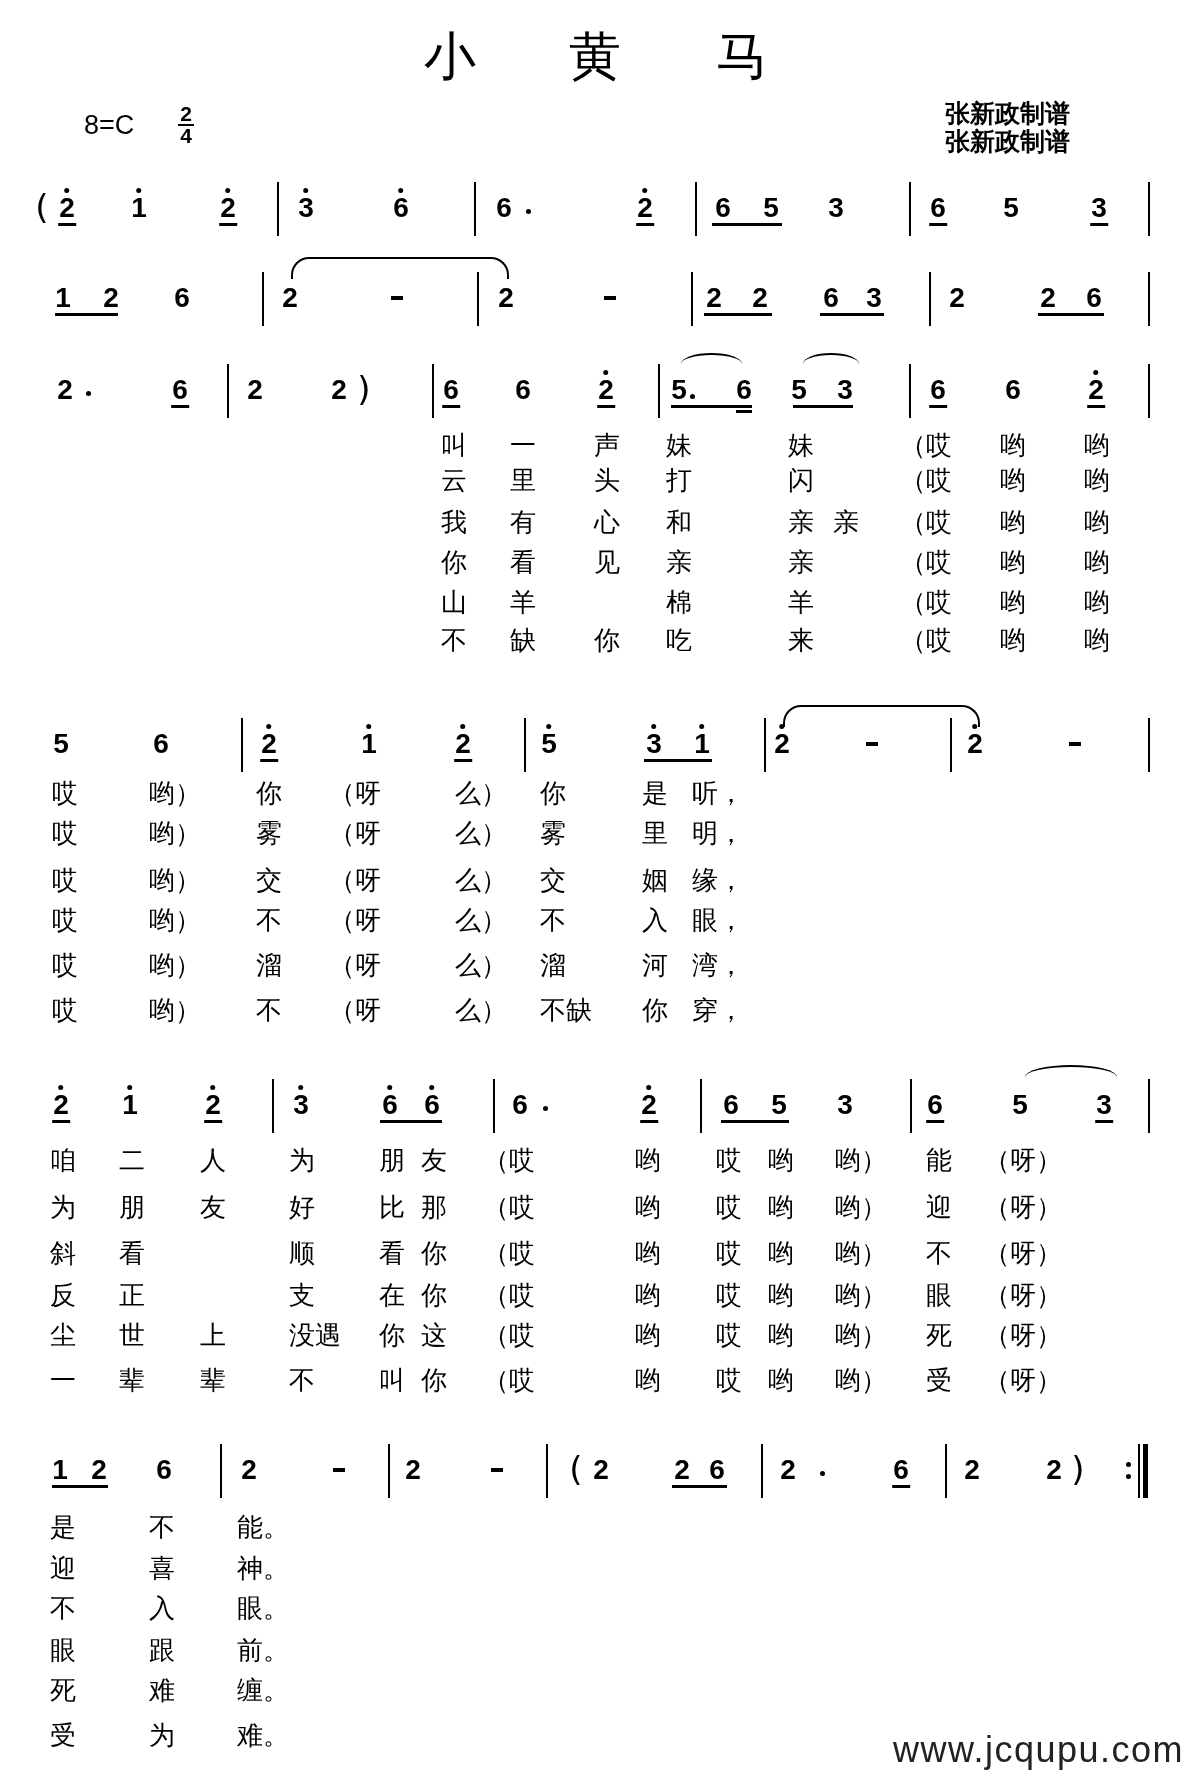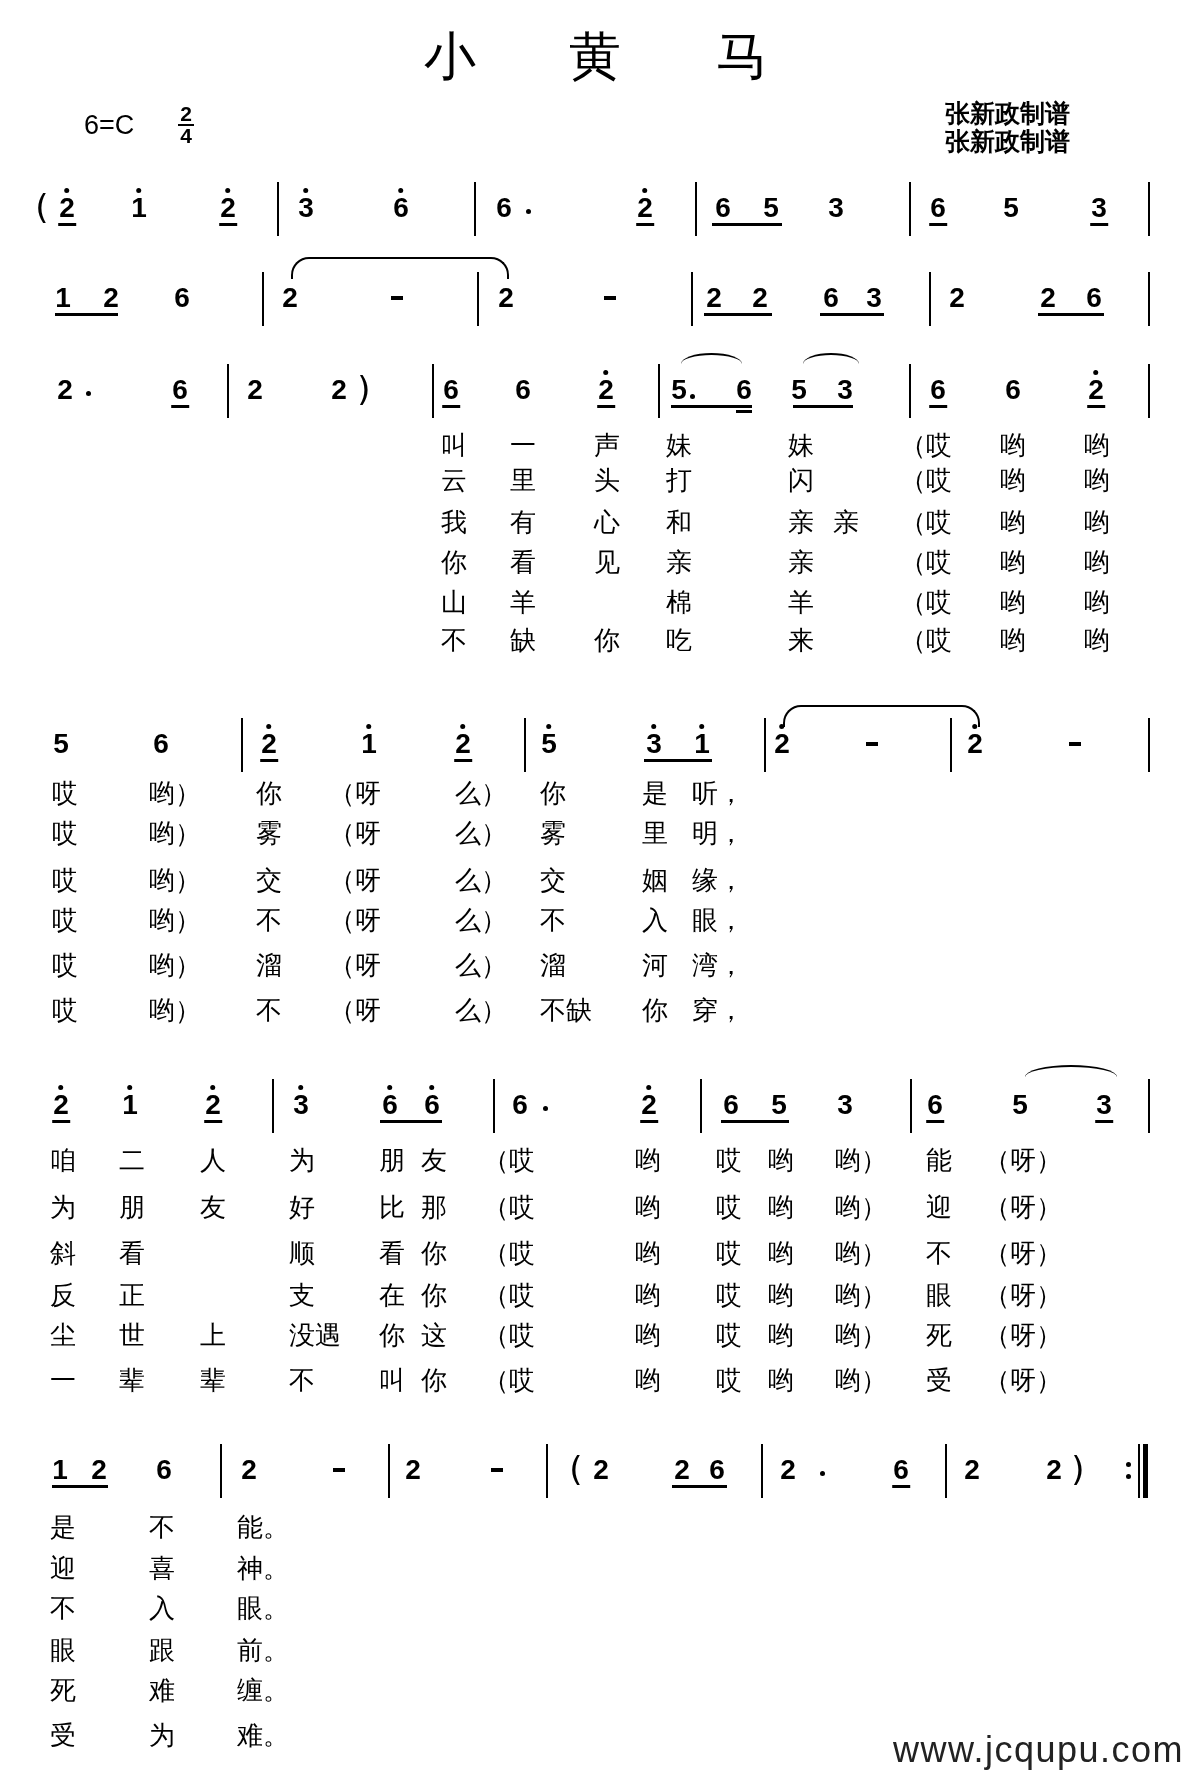--- a/index.html
+++ b/index.html
@@ -35,21 +35,21 @@
 .watermark{position:absolute;left:893px;top:1730px;font-size:36px;line-height:40px;letter-spacing:1.5px;color:#222;font-family:"Liberation Sans",sans-serif}
 </style>
 </head>
 <body>
 
 <div class="title">
   <span style="left:450px">小</span>
   <span style="left:595px">黄</span>
   <span style="left:742px">马</span>
 </div>
-<div class="key">6=C</div>
+<div class="key">8=C</div>
 <div class="tsig">
   <span class="num">2</span>
   <i></i>
   <span class="den">4</span>
 </div>
 <div class="credit" style="top:100px">张新政制谱</div>
 <div class="credit" style="top:128px">张新政制谱</div>
 
 <div class="row" style="top:178px">
   <span class="paren" style="left:42px">(</span>

